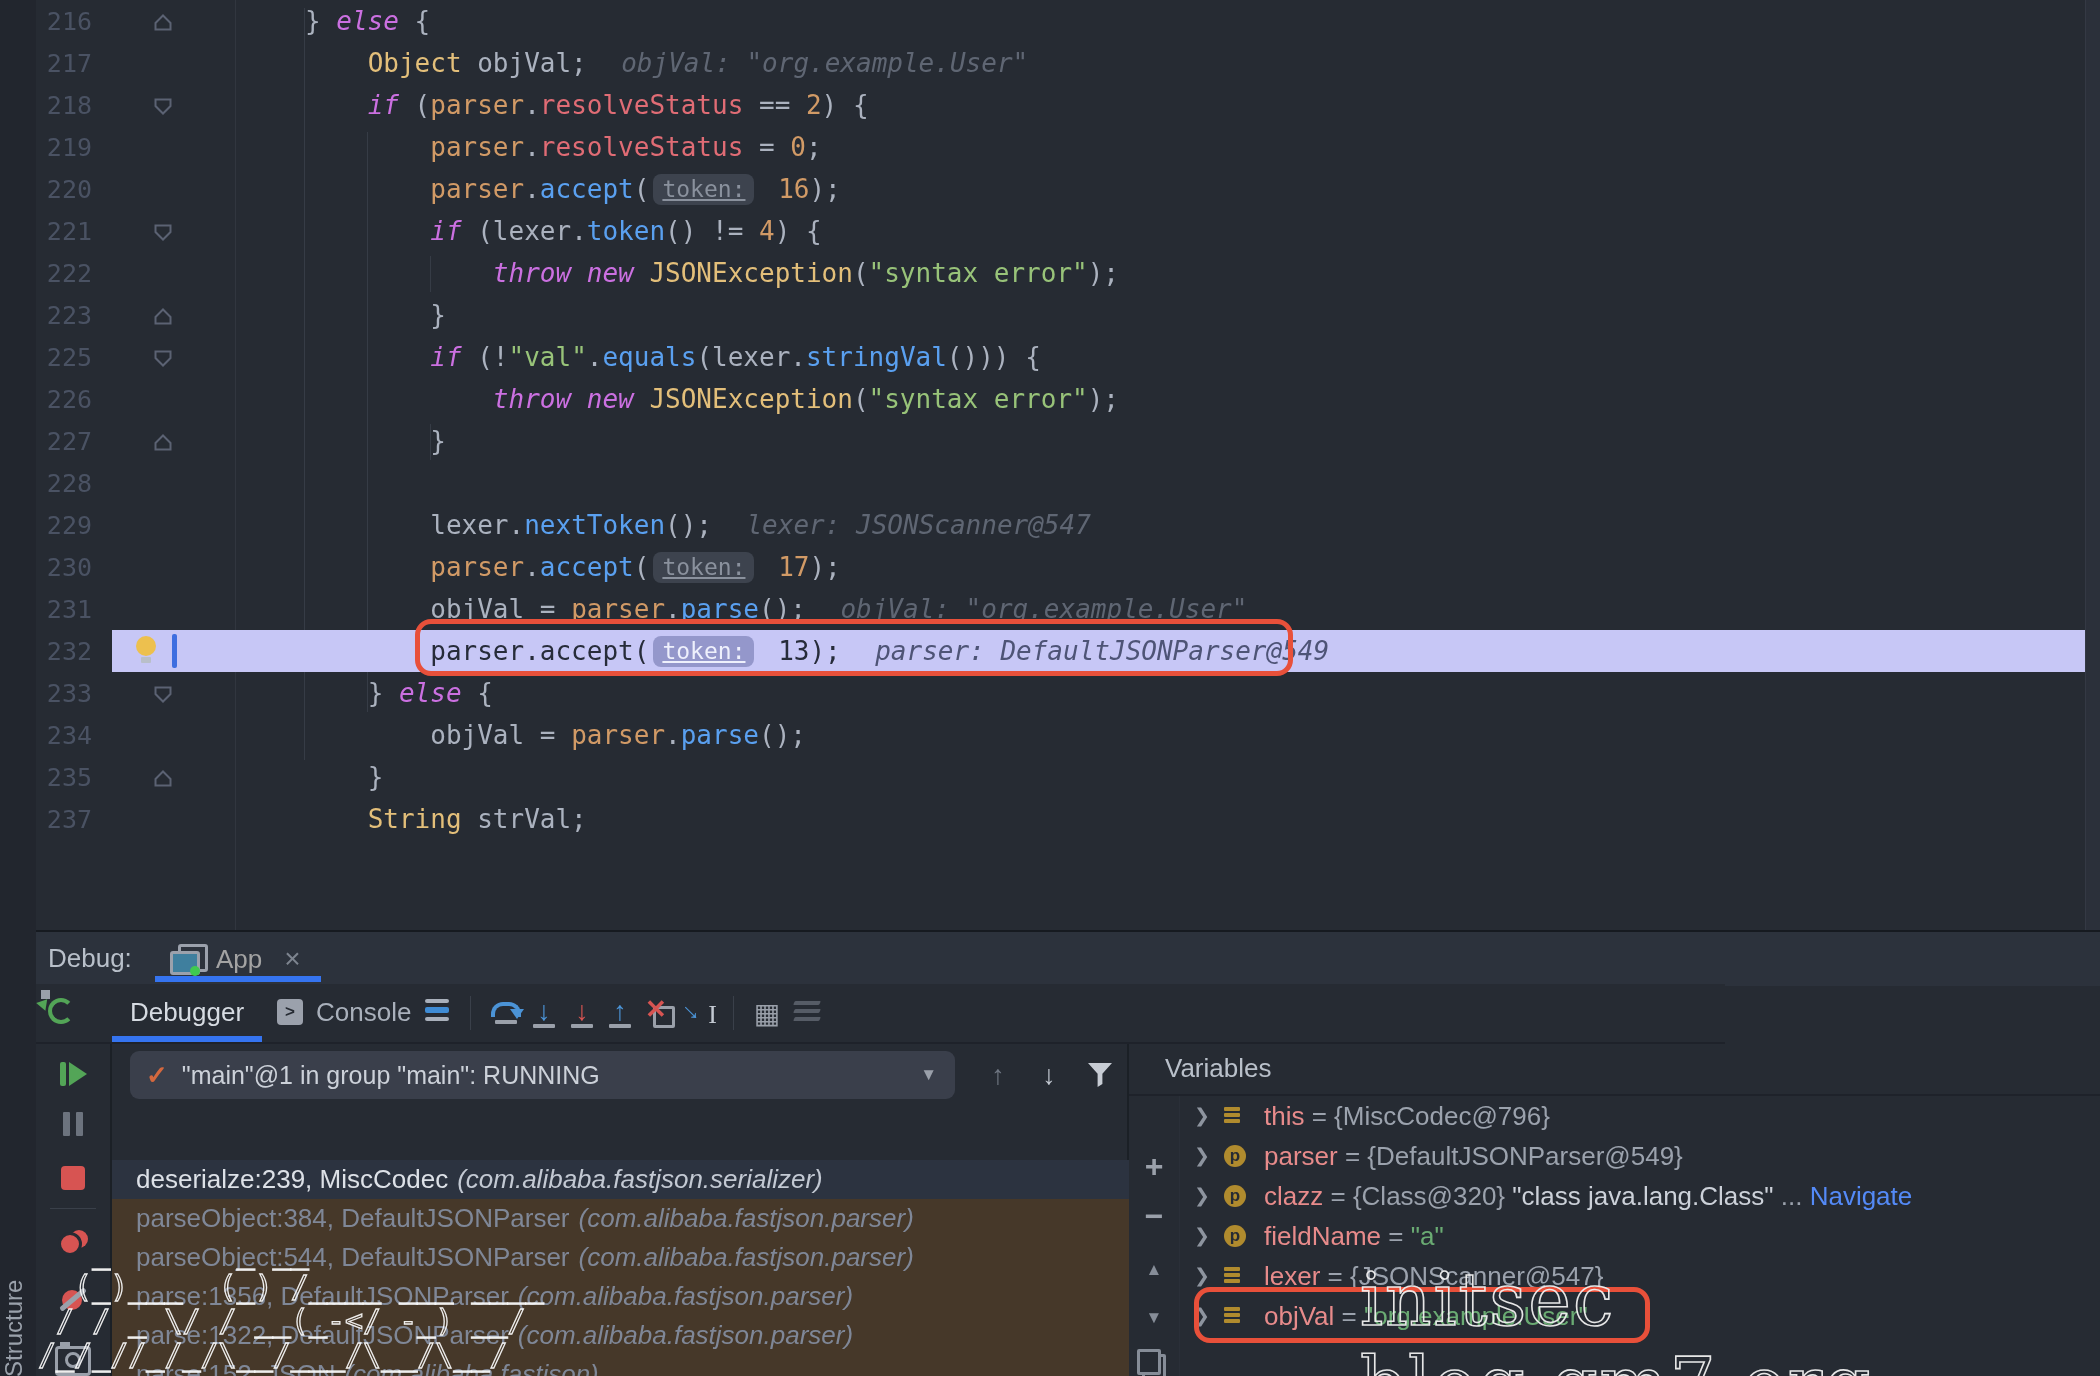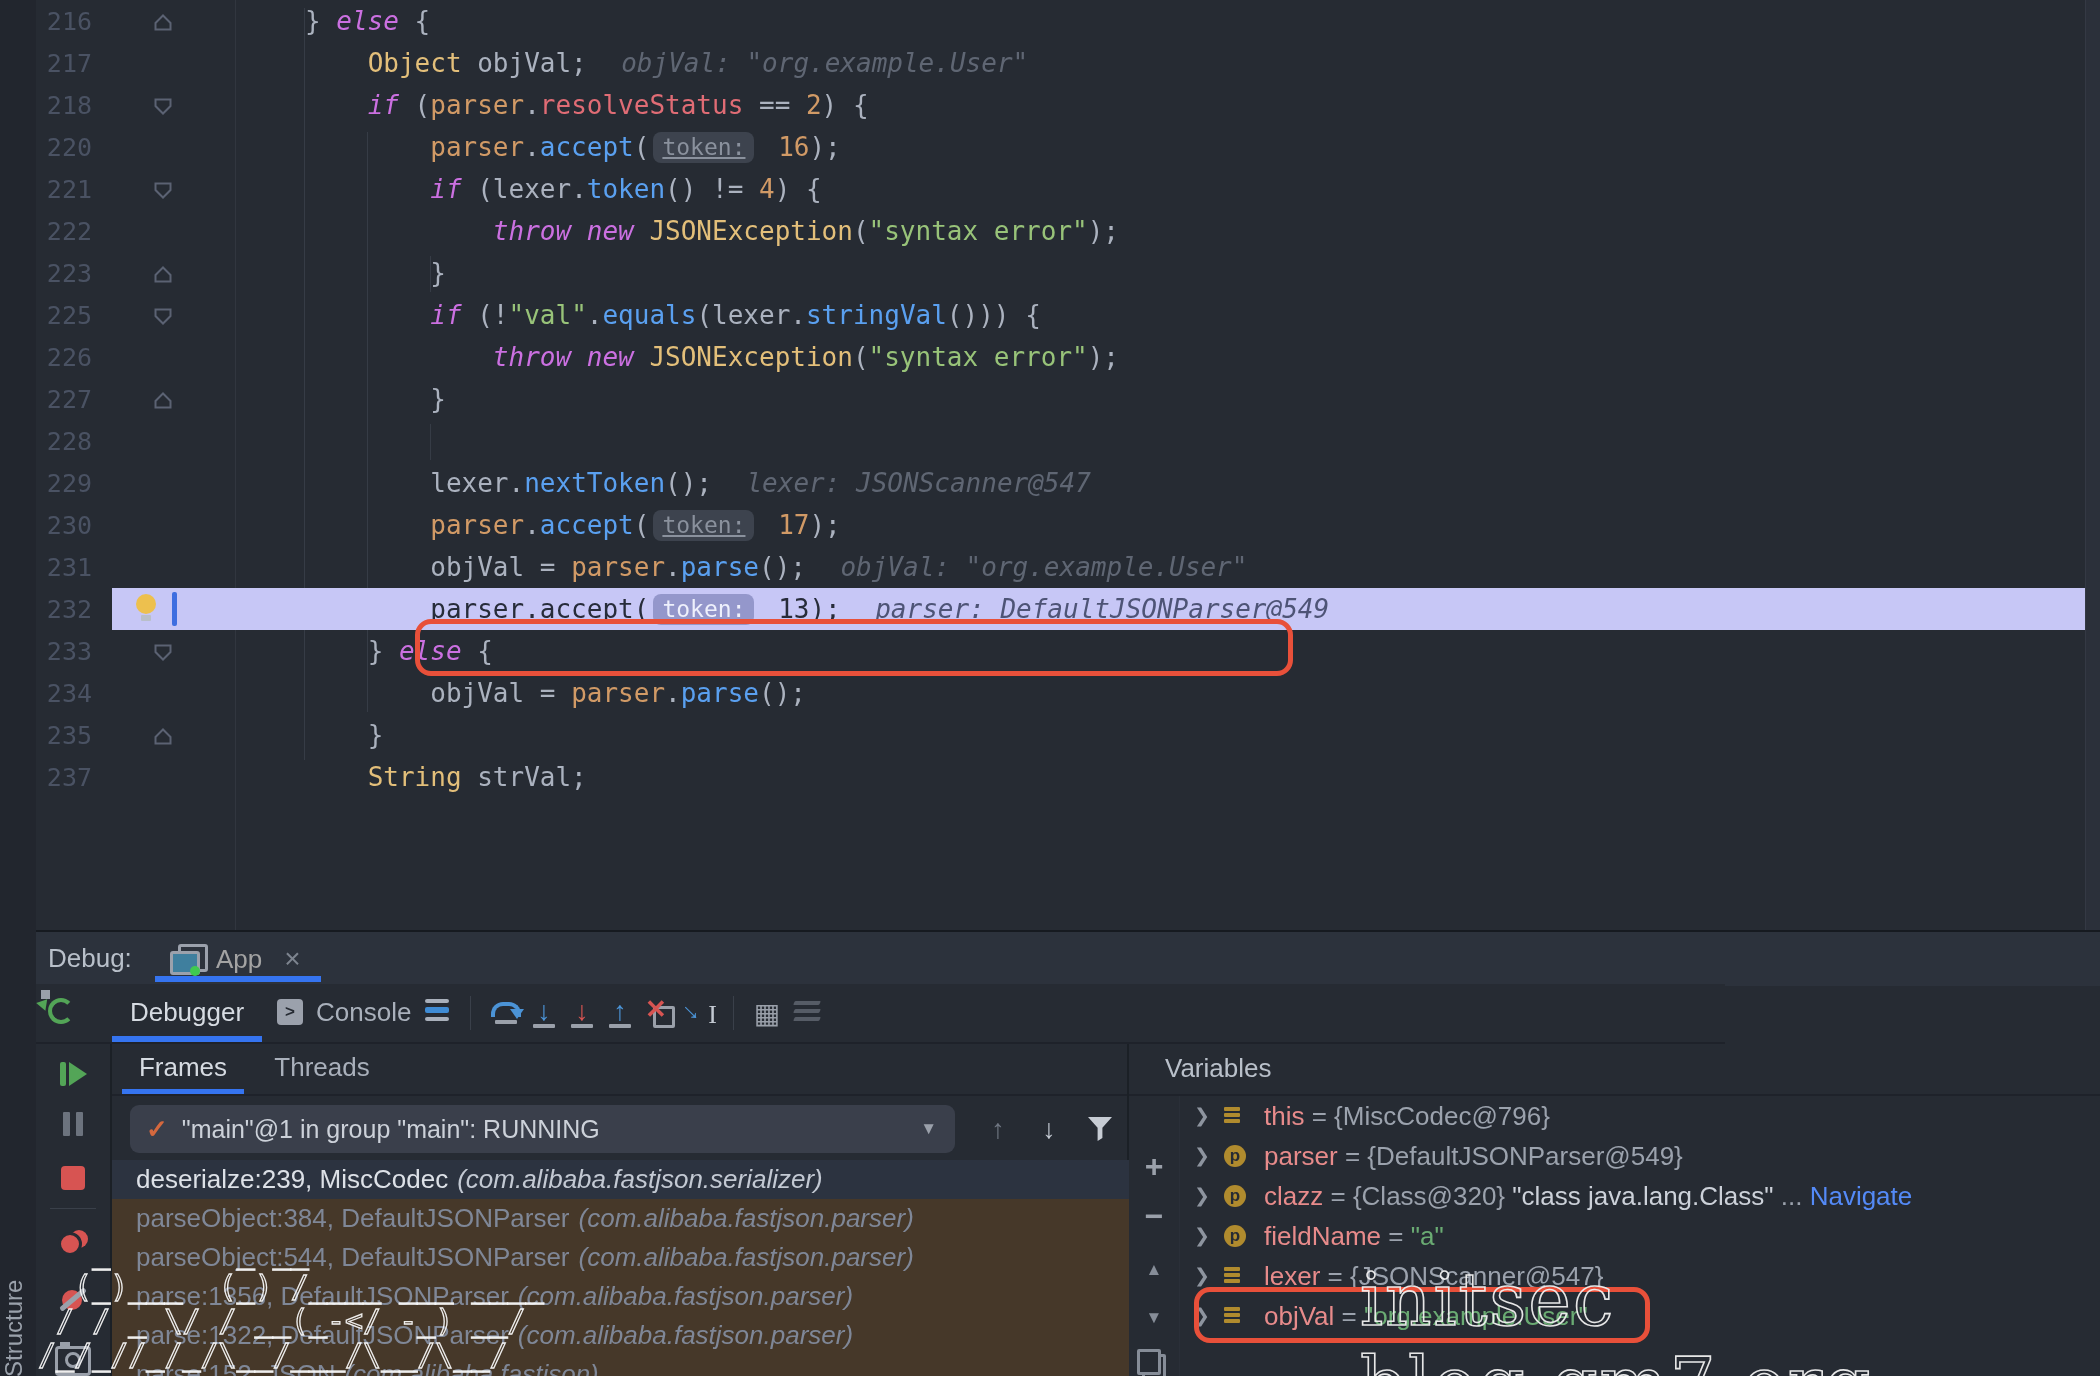--- a/index.html
+++ b/index.html
@@ -180,20 +180,21 @@
     <div class="guide g2"></div>
     <div class="guide g3"></div>
     <div id="code-lines">
         <div class="line"><span class="lnum">216</span><span class="fold"><svg width="22" height="17" viewBox="0 0 22 17">
               <path d="M3.5 15.5h15V9L11 1.5 3.5 9z" fill="none" stroke="#5b6273" stroke-width="2"></path>
             </svg></span><span class="gap"></span><span class="codewrap"><span class="c-p">} </span><span class="c-k">else</span><span class="c-p"> {</span></span></div>
         <div class="line"><span class="lnum">217</span><span class="fold"></span><span class="gap"></span><span class="codewrap"><span class="c-p">    </span><span class="c-t">Object</span><span class="c-p"> objVal;</span><span class="hint">objVal: "org.example.User"</span></span></div>
         <div class="line"><span class="lnum">218</span><span class="fold"><svg width="22" height="17" viewBox="0 0 22 17">
               <path d="M3.5 1.5h15v6.5L11 15.5 3.5 8z" fill="none" stroke="#5b6273" stroke-width="2"></path>
             </svg></span><span class="gap"></span><span class="codewrap"><span class="c-p">    </span><span class="c-k">if</span><span class="c-p"> (</span><span class="c-v">parser</span><span class="c-p">.</span><span class="c-f">resolveStatus</span><span class="c-p"> == </span><span class="c-num">2</span><span class="c-p">) {</span></span></div>
+        <div class="line"><span class="lnum">219</span><span class="fold"></span><span class="gap"></span><span class="codewrap"><span class="c-p">        </span><span class="c-v">parser</span><span class="c-p">.</span><span class="c-f">resolveStatus</span><span class="c-p"> = </span><span class="c-num">0</span><span class="c-p">;</span></span></div>
         <div class="line"><span class="lnum">220</span><span class="fold"></span><span class="gap"></span><span class="codewrap"><span class="c-p">        </span><span class="c-v">parser</span><span class="c-p">.</span><span class="c-m">accept</span><span class="c-p">(</span><span class="pill">token:</span><span class="c-num"> 16</span><span class="c-p">);</span></span></div>
         <div class="line"><span class="lnum">221</span><span class="fold"><svg width="22" height="17" viewBox="0 0 22 17">
               <path d="M3.5 1.5h15v6.5L11 15.5 3.5 8z" fill="none" stroke="#5b6273" stroke-width="2"></path>
             </svg></span><span class="gap"></span><span class="codewrap"><span class="c-p">        </span><span class="c-k">if</span><span class="c-p"> (</span><span class="c-p">lexer</span><span class="c-p">.</span><span class="c-m">token</span><span class="c-p">() != </span><span class="c-num">4</span><span class="c-p">) {</span></span></div>
         <div class="line"><span class="lnum">222</span><span class="fold"></span><span class="gap"></span><span class="codewrap"><span class="c-p">            </span><span class="c-k">throw</span><span class="c-p"> </span><span class="c-k">new</span><span class="c-p"> </span><span class="c-t">JSONException</span><span class="c-p">(</span><span class="c-s">"syntax error"</span><span class="c-p">);</span></span></div>
         <div class="line"><span class="lnum">223</span><span class="fold"><svg width="22" height="17" viewBox="0 0 22 17">
               <path d="M3.5 15.5h15V9L11 1.5 3.5 9z" fill="none" stroke="#5b6273" stroke-width="2"></path>
             </svg></span><span class="gap"></span><span class="codewrap"><span class="c-p">        </span><span class="c-p">}</span></span></div>
         <div class="line"><span class="lnum">225</span><span class="fold"><svg width="22" height="17" viewBox="0 0 22 17">
               <path d="M3.5 1.5h15v6.5L11 15.5 3.5 8z" fill="none" stroke="#5b6273" stroke-width="2"></path>
@@ -326,29 +327,20 @@
           <span class="c"></span>
           <span class="s"></span>
         </span>
     </div>
     <div class="lt" style="top:304px">
       <span class="camera"></span>
     </div>
   </div>
 
   <div class="frames-panel">
-    <div class="ftabs">
-      <div class="ftab sel f1">
-        <span>Frames</span>
-        <span class="ul"></span>
-      </div>
-      <div class="ftab dim f2">
-        <span>Threads</span>
-      </div>
-    </div>
     <div class="threadrow">
       <div class="thread-dd">
         <span class="chk">✓</span>
         <span class="ttext">"main"@1 in group "main": RUNNING</span>
         <span class="car">▼</span>
       </div>
       <div class="ddicon navup">↑</div>
       <div class="ddicon navdn">↓</div>
       <div class="ddicon funnel-w">
         <span class="funnel"></span>

